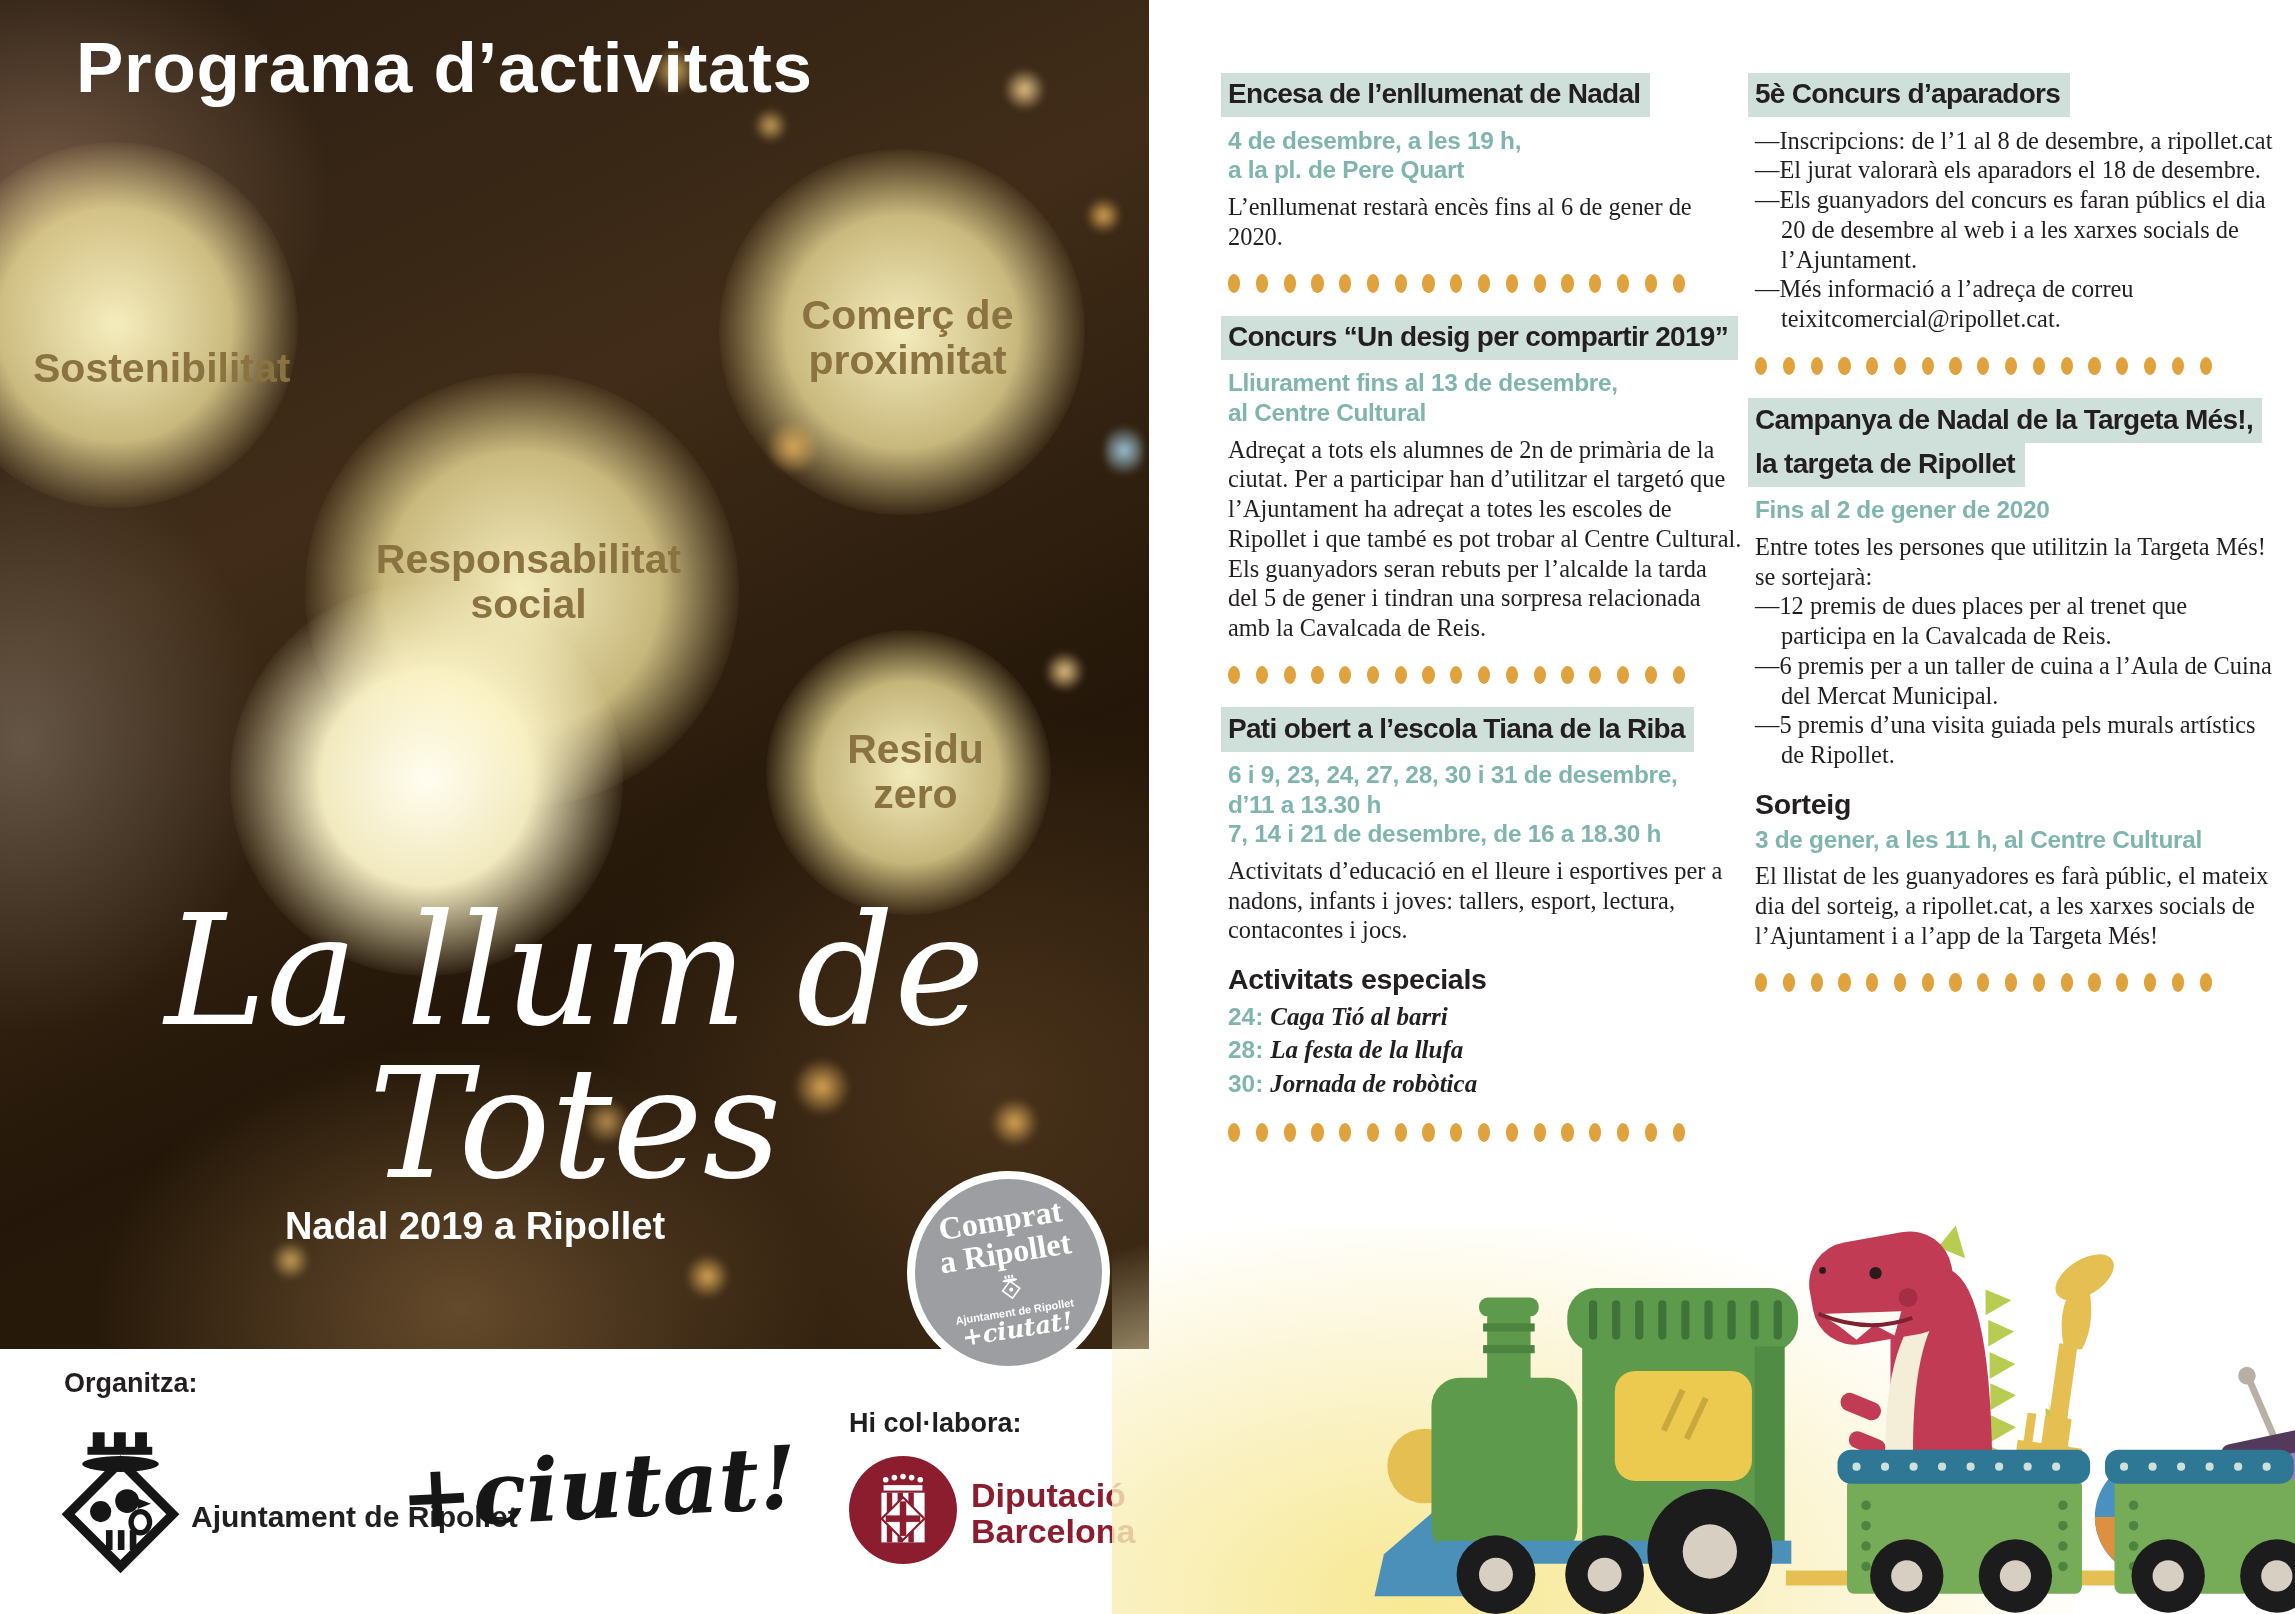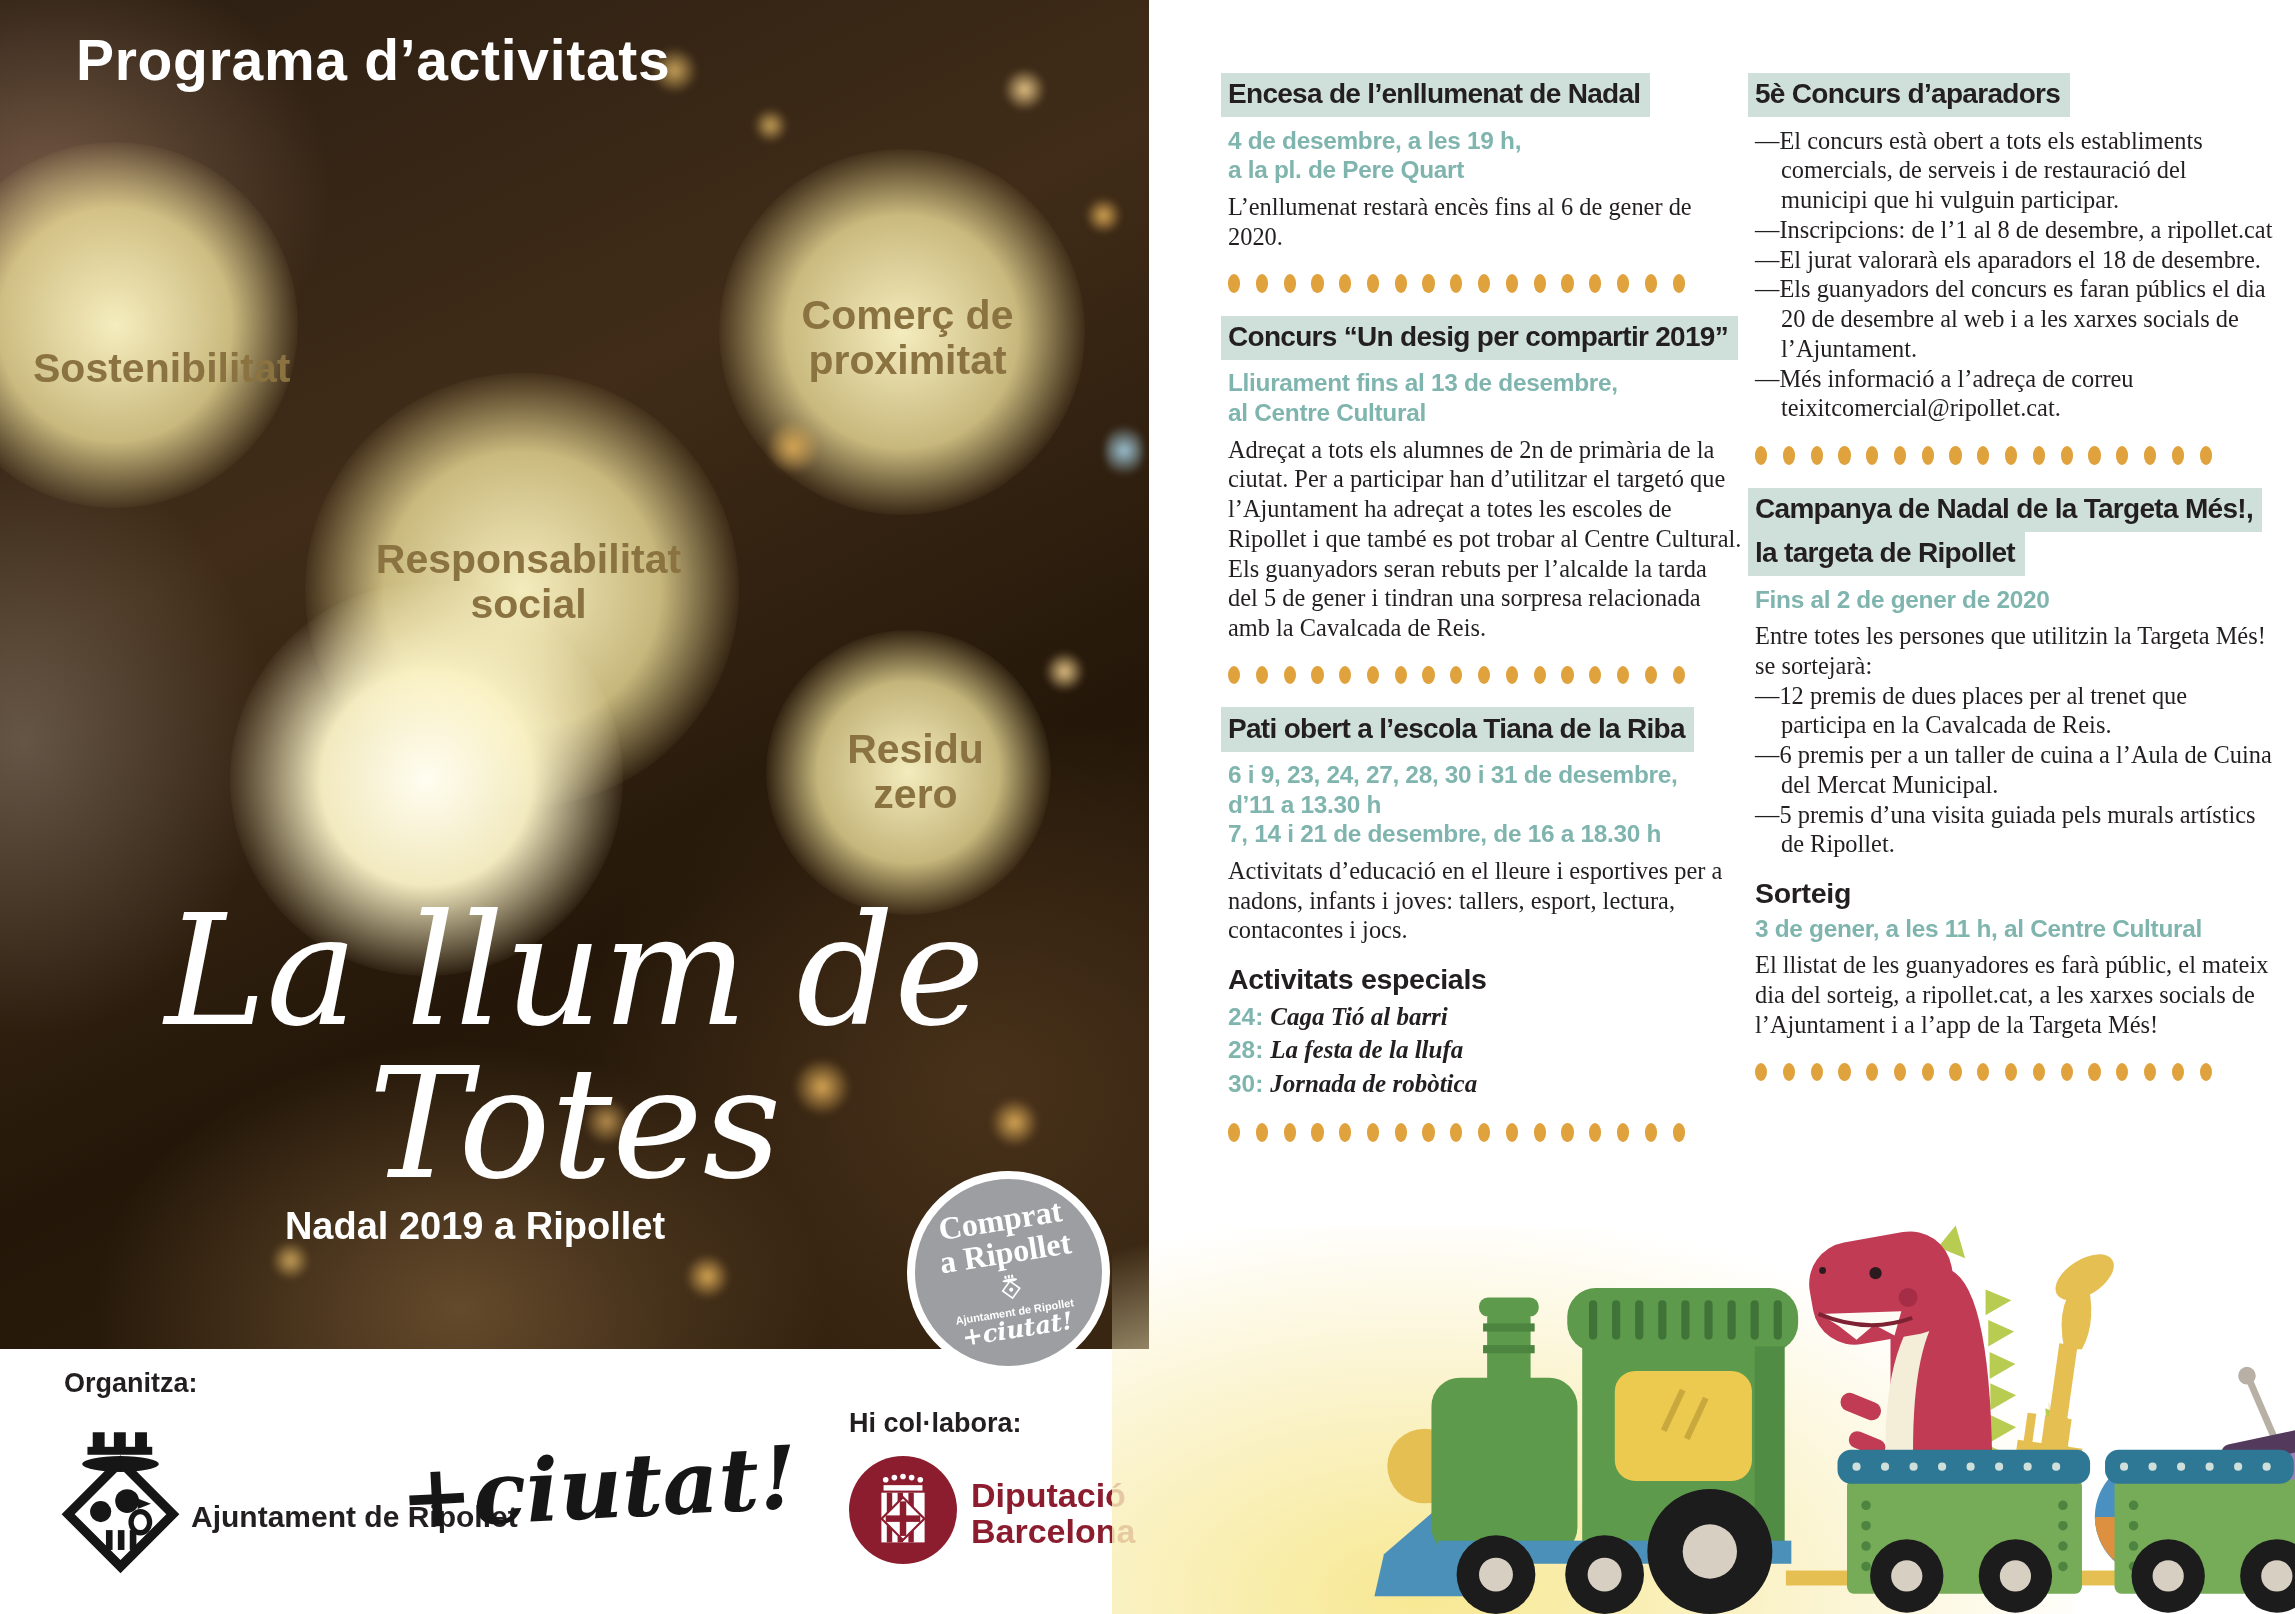--- a/index.html
+++ b/index.html
@@ -12,21 +12,21 @@
       radial-gradient(407px 339px at 4% 14%, rgba(168,132,108,.55), transparent 70%),
       radial-gradient(353px 420px at 2% 55%, rgba(152,140,128,.45), transparent 70%),
       radial-gradient(488px 353px at 40% 97%, rgba(148,112,70,.55), transparent 75%),
       radial-gradient(556px 488px at 86% 80%, rgba(92,64,36,.6), transparent 75%),
       linear-gradient(155deg,#2b1e12 0%,#402c18 35%,#241709 65%,#33220f 100%);
     background-color:#241709;}
   .glow{position:absolute;border-radius:50%;
     background:radial-gradient(circle,rgba(252,244,196,.96) 0%,rgba(248,233,160,.75) 45%,rgba(248,233,160,0) 72%);}
   .glow.bright{background:radial-gradient(circle,#fffdf0 0%,rgba(252,244,200,.95) 38%,rgba(248,233,160,0) 72%);}
   .bokeh{position:absolute;border-radius:50%;filter:blur(3.4px);}
-  .photo-title{position:absolute;left:76px;top:27px;margin:0;font-size:57px;font-weight:bold;color:#fff;letter-spacing:0.7px;}
+  .photo-title{position:absolute;left:76px;top:27px;margin:0;font-size:71px;font-weight:bold;color:#fff;letter-spacing:0.7px;}
   .label{position:absolute;font-weight:bold;color:var(--label-brown,#8a7340);font-size:41px;line-height:1.1;text-align:center;}
   .script-title{position:absolute;left:6.8px;top:895px;width:1136px;text-align:center;margin:0;
     font-family:"DejaVu Serif",serif;font-style:italic;font-weight:normal;font-size:153px;line-height:1;color:#fff;}
   .photo-subtitle{position:absolute;left:102px;top:1205px;width:746px;text-align:center;margin:0;
     font-size:38px;font-weight:bold;color:#fff;}
   .badge{position:absolute;left:907px;top:1171px;width:203px;height:203px;border-radius:50%;
     background:#9c9ea1;border:8.8px solid #fff;box-sizing:border-box;transform:rotate(-9deg);
     display:flex;flex-direction:column;align-items:center;justify-content:center;color:#fff;text-align:center;}
   .badge .b-line{font-family:"Liberation Serif",serif;font-weight:bold;font-size:32px;line-height:1.04;}
   .badge .b-org{font-size:11px;font-weight:bold;margin-top:4.1px;}
@@ -267,21 +267,20 @@
         <i></i>
         <i></i>
         <i></i>
         <i></i>
       </div>
   </div>
 
   <div class="col" id="col2">
     <section>
       <h2 class="sec-title"><span class="bg">5è Concurs d’aparadors</span></h2>
-      <p class="bullet">—El concurs està obert a tots els establiments comercials, de serveis i de restauració del municipi que hi vulguin participar.</p>
       <p class="bullet">—Inscripcions: de l’1 al 8 de desembre, a ripollet.cat</p>
       <p class="bullet">—El jurat valorarà els aparadors el 18 de desembre.</p>
       <p class="bullet">—Els guanyadors del concurs es faran públics el dia 20 de desembre al web i a les xarxes socials de l’Ajuntament.</p>
       <p class="bullet">—Més informació a l’adreça de correu teixitcomercial@ripollet.cat.</p>
     </section>
     <div class="dots">
         <i></i>
         <i></i>
         <i></i>
         <i></i>

